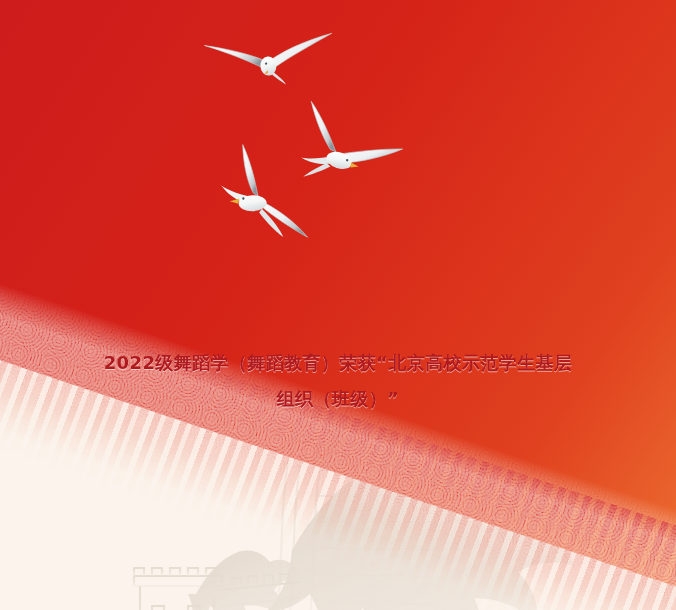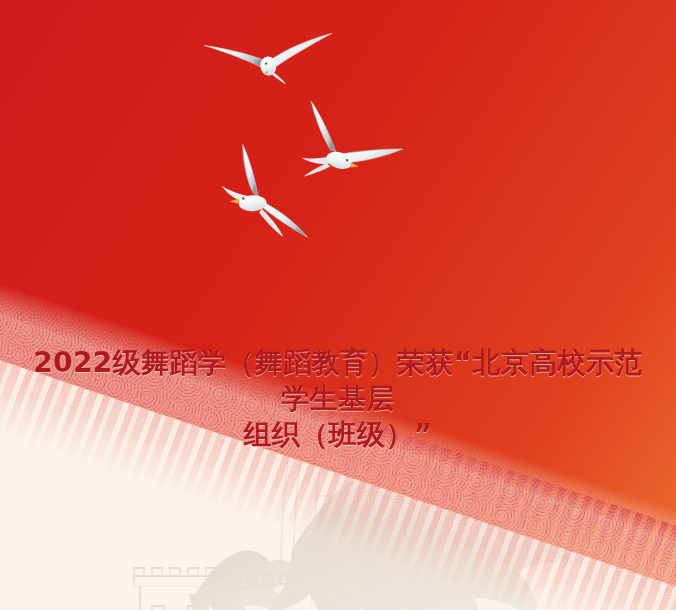--- a/index.html
+++ b/index.html
@@ -123,21 +123,21 @@
   
   .gulls{position:absolute;inset:0;}
 
   
   .title{
     position:absolute;
     left:0; right:0;
     top:345px;
     text-align:center;
     color:#B0191E;
-    font-size:28px;
+    font-size:18px;
     line-height:36px;
     font-weight:bold;
     letter-spacing:.4px;
     font-family:"DejaVu Sans","Liberation Sans",sans-serif;
     text-shadow:0 1px 0 rgba(255,250,245,.55);
     padding:0 26px;
     white-space:pre-line;
   }
 </style>
 </head>

